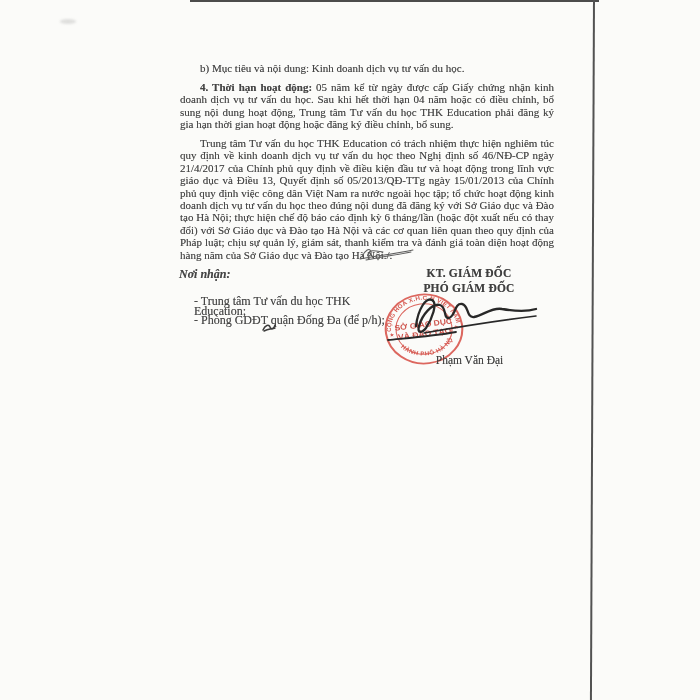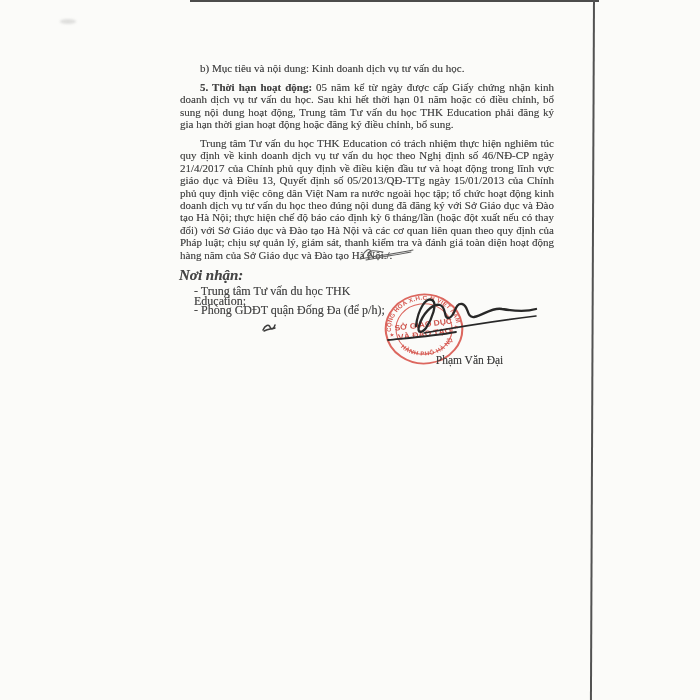--- a/index.html
+++ b/index.html
@@ -33,21 +33,21 @@
   }
   #doc-body p { margin: 0; text-indent: 20px; }
   #doc-body p.gap { margin-bottom: 6.5px; }
   .bold { font-weight: bold; }
   
   #recipients {
     position: absolute; left: 179px; top: 267px; width: 220px;
     text-shadow: 0 0 0.3px rgba(70,70,70,0.5);
   }
   #recipients .heading {
-    font-size: 15px; font-weight: bold; font-style: italic; margin-bottom: 3px;
+    font-size: 12px; font-weight: bold; font-style: italic; margin-bottom: 15px;
   }
   #recipients .item { font-size: 12px; line-height: 9.55px; margin-left: 15px; }
   
   #kt-titles {
     position: absolute; left: 400px; top: 266px; width: 138px;
     text-align: center; font-weight: bold; font-size: 11.5px;
     line-height: 14.5px; letter-spacing: 0.2px; color: #3f3f3f;
     text-shadow: 0 0 0.4px rgba(60,60,60,0.55);
   }
   #signer-name {
@@ -68,21 +68,21 @@
 <body>
 
 <div id="page">
 
   <div id="edge-top"></div>
   <div id="edge-right"></div>
   <div id="speck"></div>
 
   <div id="doc-body">
     <p class="gap">b) Mục tiêu và nội dung: Kinh doanh dịch vụ tư vấn du học.</p>
-    <p class="gap"><span class="bold">5. Thời hạn hoạt động:</span><span> 05 năm kể từ ngày được cấp Giấy chứng nhận kinh doanh dịch vụ tư vấn du học. Sau khi hết thời hạn 01 năm hoặc có điều chỉnh, bổ sung nội dung hoạt động, Trung tâm Tư vấn du học THK Education phải đăng ký gia hạn thời gian hoạt động hoặc đăng ký điều chỉnh, bổ sung.</span></p>
+    <p class="gap"><span class="bold">4. Thời hạn hoạt động:</span><span> 05 năm kể từ ngày được cấp Giấy chứng nhận kinh doanh dịch vụ tư vấn du học. Sau khi hết thời hạn 04 năm hoặc có điều chỉnh, bổ sung nội dung hoạt động, Trung tâm Tư vấn du học THK Education phải đăng ký gia hạn thời gian hoạt động hoặc đăng ký điều chỉnh, bổ sung.</span></p>
     <p>Trung tâm Tư vấn du học THK Education có trách nhiệm thực hiện nghiêm túc quy định về kinh doanh dịch vụ tư vấn du học theo Nghị định số 46/NĐ-CP ngày 21/4/2017 của Chính phủ quy định về điều kiện đầu tư và hoạt động trong lĩnh vực giáo dục và Điều 13, Quyết định số 05/2013/QĐ-TTg ngày 15/01/2013 của Chính phủ quy định việc công dân Việt Nam ra nước ngoài học tập; tổ chức hoạt động kinh doanh dịch vụ tư vấn du học theo đúng nội dung đã đăng ký với Sở Giáo dục và Đào tạo Hà Nội; thực hiện chế độ báo cáo định kỳ 6 tháng/lần (hoặc đột xuất nếu có thay đổi) với Sở Giáo dục và Đào tạo Hà Nội và các cơ quan liên quan theo quy định của Pháp luật; chịu sự quản lý, giám sát, thanh kiểm tra và đánh giá toàn diện hoạt động hàng năm của Sở Giáo dục và Đào tạo Hà Nội./.</p>
   </div>
 
   <svg id="paraph-svg" width="60" height="18" viewBox="0 0 60 18">
     <g fill="none" stroke="#5f5f5f" stroke-width="1.1" stroke-linecap="round">
       <path d="M6,13 C9,6 14,3 15,8 C16,12 10,14 12,10 C14,5 20,7 27,8"></path>
       <path d="M4,15 C20,12 38,10 57,6"></path>
       <path d="M10,16 C24,13 40,11 55,8"></path>
     </g>
   </svg>
@@ -93,20 +93,24 @@
     <div class="item">- Phòng GDĐT quận Đống Đa (để p/h);</div>
   </div>
 
   <svg id="luu-mark-svg" width="16" height="12" viewBox="0 0 16 12">
     <g fill="none" stroke="#3c3c3c" stroke-width="1.5" stroke-linecap="round">
       <path d="M2,9 C4,4 8,3 9,6 C10,9 13,8 14,4"></path>
       <path d="M3,10 C7,8 11,8 14,7"></path>
     </g>
   </svg>
 
+  <div id="kt-titles">
+    <div>KT. GIÁM ĐỐC</div>
+    <div>PHÓ GIÁM ĐỐC</div>
+  </div>
 
   <svg id="stamp-svg" width="82" height="74" viewBox="0 0 120 120" preserveAspectRatio="none">
     <g transform="rotate(-8 60 60)">
       <circle cx="60" cy="60" r="56" fill="none" stroke="#d8534a" stroke-width="3"></circle>
       <circle cx="60" cy="60" r="41" fill="none" stroke="#d8534a" stroke-width="1.6"></circle>
       <defs>
         <path id="arcTop" d="M 13,73 A 48.5,48.5 0 1 1 107,73"></path>
         <path id="arcBot" d="M 21.5,84 A 48.5,48.5 0 0 0 98.5,84"></path>
       </defs>
       <text font-size="9.3" fill="#cf4038" letter-spacing="0.4"><textPath href="#arcTop" startOffset="50%" text-anchor="middle">CỘNG HOÀ X.H.C.N VIỆT NAM</textPath></text>

